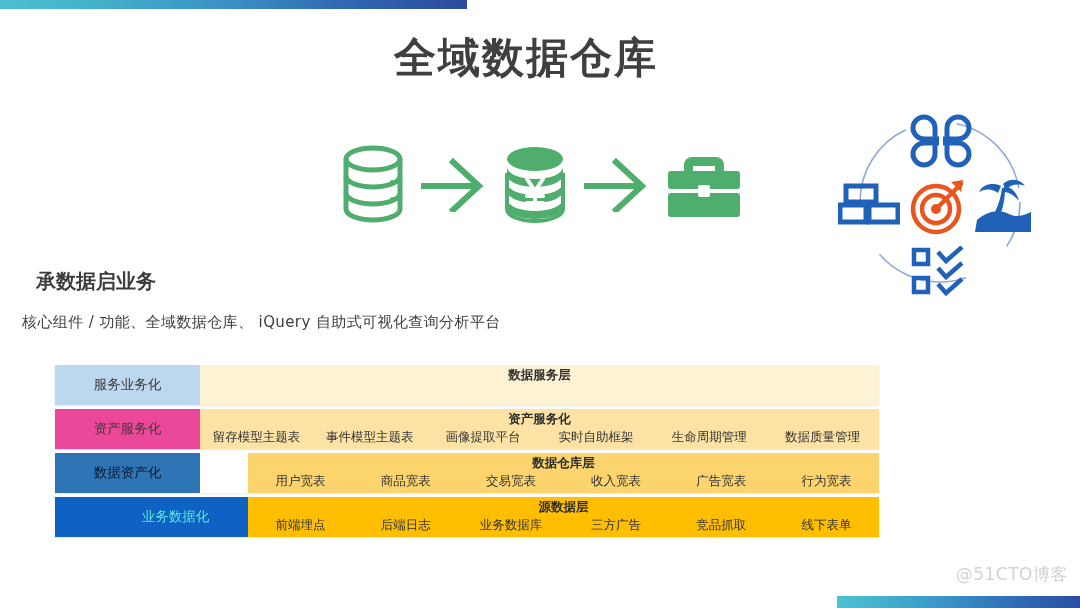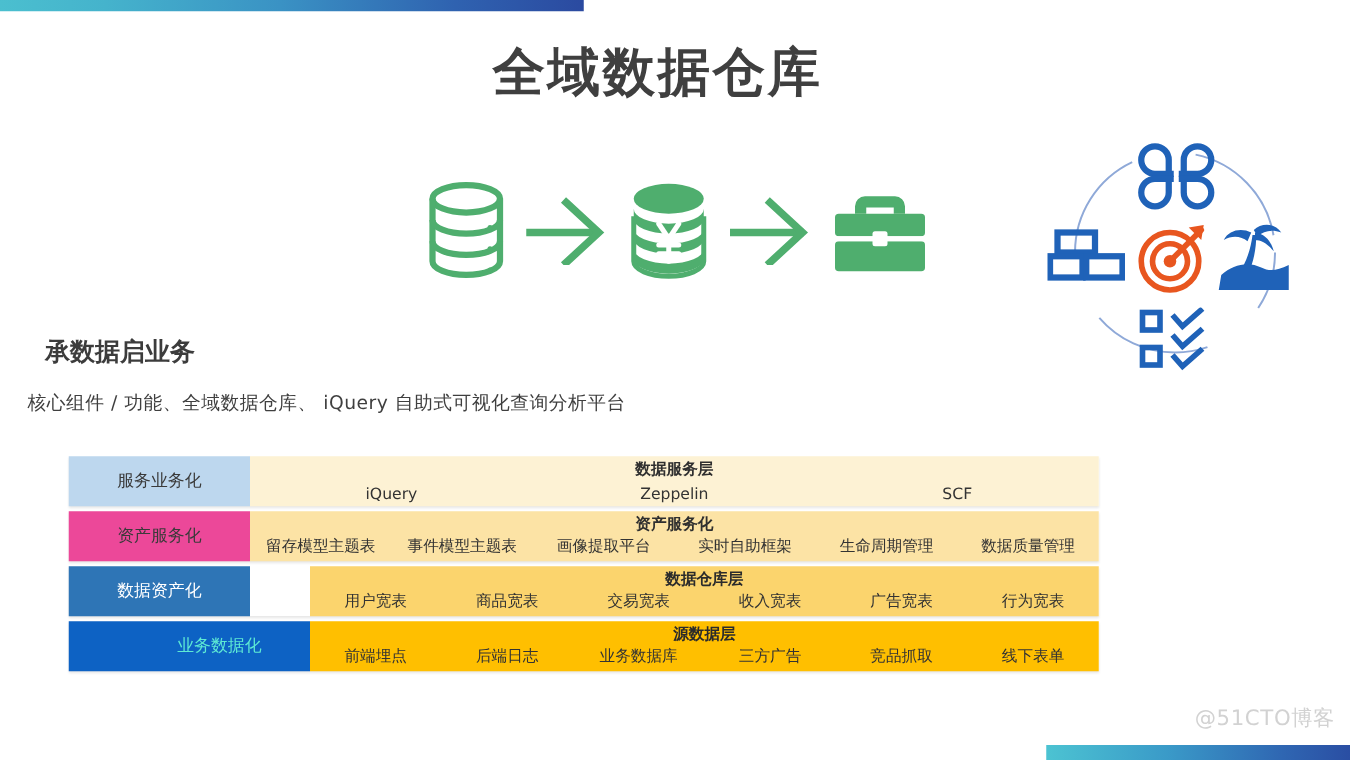--- a/index.html
+++ b/index.html
@@ -157,21 +157,21 @@
     color: #333;
     font-family: "DejaVu Sans", "Liberation Sans", sans-serif;
     white-space: nowrap;
   }
 
   
   .row1 .tlabel { background: #bdd7ee; }
   .row1 .tbody  { background: #fdf2d4; }
   .row2 .tlabel { background: #ec4899; font-family: Liberation Serif, serif; }
   .row2 .tbody  { background: #fce3a5; }
-  .row3 .tlabel { background: #2e75b6; color: #ffffff; }
+  .row3 .tlabel { background: #2e75b6; color: #0f172a; }
   .row3 .tbody  { background: #fbd46d; margin-left: 48px; }
   .row4 .tlabel { background: #0d62c4; color: #5eead4; padding-left: 48px; }
   .row4 .tbody  { background: #ffbf00; }
 
   .row3 .layer-name, .row4 .layer-name { color: #2b2b2b; }
 
   
   .watermark {
     position: absolute;
     right: 12px;
@@ -334,25 +334,20 @@
 
 <div class="section-title">承数据启业务</div>
 <div class="section-sub">核心组件 / 功能、全域数据仓库、 iQuery 自助式可视化查询分析平台</div>
 
 <div class="table">
 
   <div class="trow row1">
     <div class="tlabel">服务业务化</div>
     <div class="tbody">
       <div class="layer-name">数据服务层</div>
-      <div class="cells">
-        <div class="cell">iQuery</div>
-        <div class="cell">Zeppelin</div>
-        <div class="cell">SCF</div>
-      </div>
     </div>
   </div>
 
   <div class="trow row2">
     <div class="tlabel">资产服务化</div>
     <div class="tbody">
       <div class="layer-name">资产服务化</div>
       <div class="cells">
         <div class="cell">留存模型主题表</div>
         <div class="cell">事件模型主题表</div>

